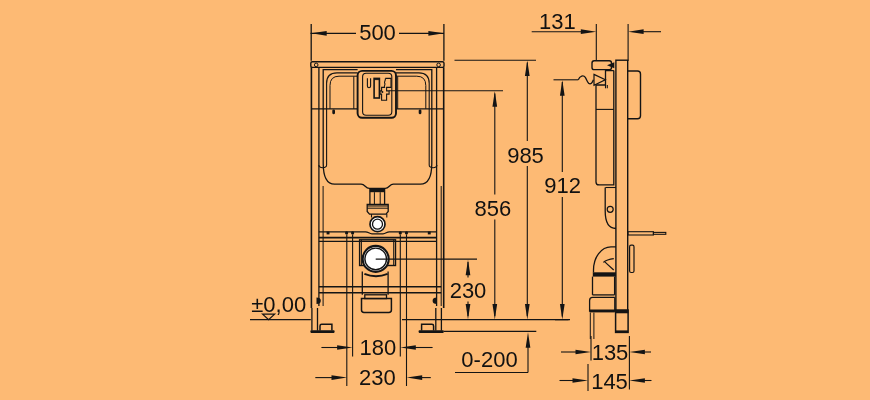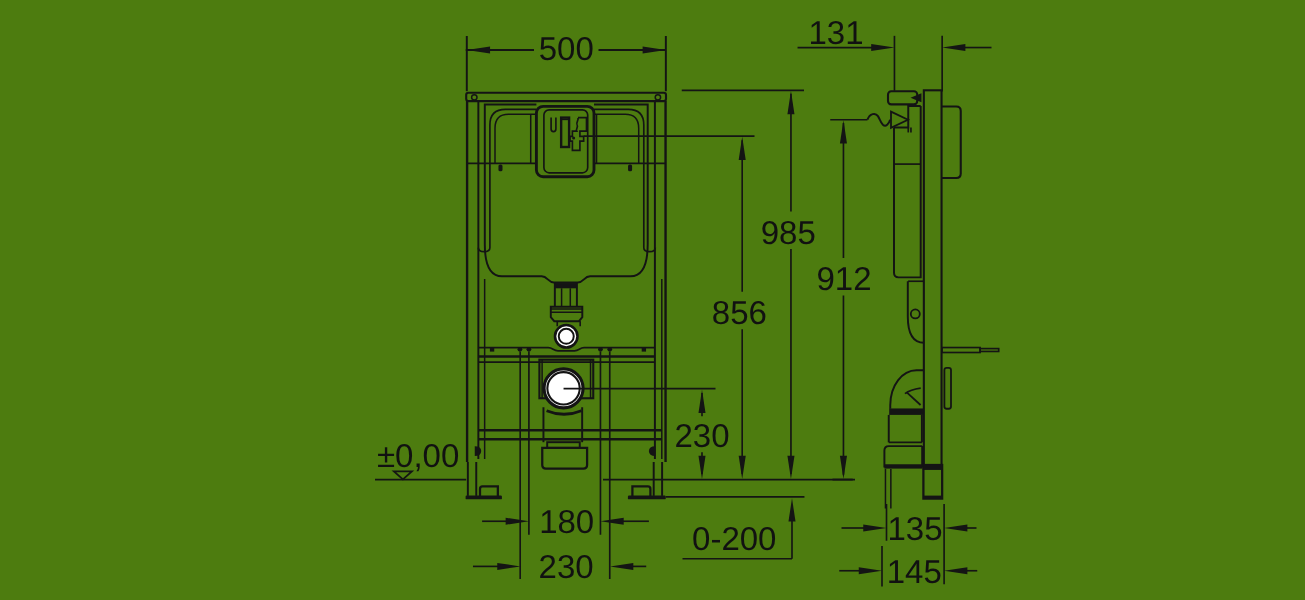--- a/index.html
+++ b/index.html
@@ -1,16 +1,16 @@
 <!DOCTYPE html>
 <html><head>
 <meta charset="utf-8">
 <style>
   html,body{margin:0;padding:0;background:#fff;}
-  .wrap{width:870px;height:400px;position:relative;background:#4d7c0f;overflow:hidden;}
+  .wrap{width:870px;height:400px;position:relative;background:#fdba74;overflow:hidden;}
   svg{display:block;}
   text{font-family:"Liberation Sans", sans-serif;font-size:22px;fill:#111;}
 </style>
 </head>
 <body>
 <div class="wrap">
 <svg width="870" height="400" viewBox="0 0 870 400">
 <g fill="none" stroke="#141414" stroke-width="1.3">
 
 <g>

